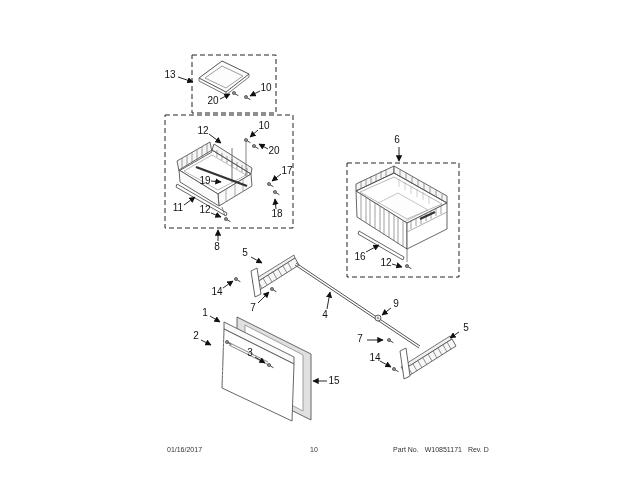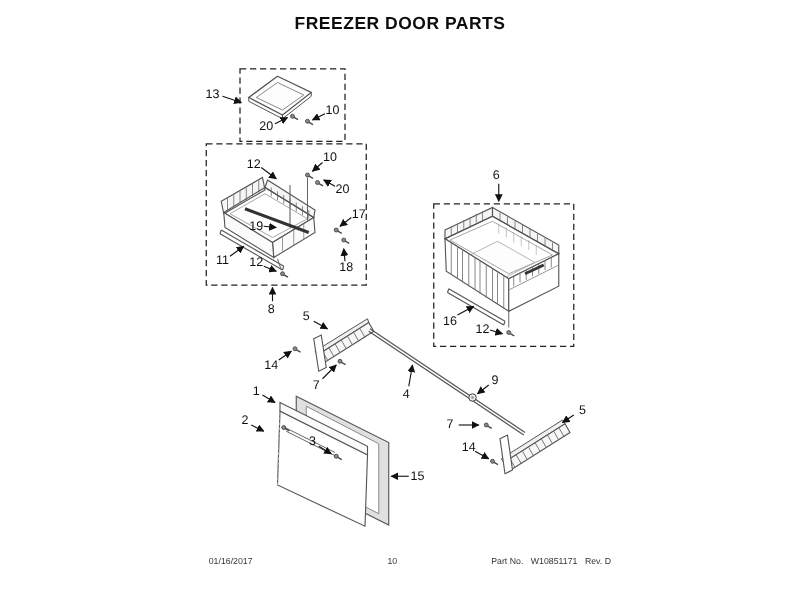--- a/index.html
+++ b/index.html
@@ -20,21 +20,20 @@
   svg text.callout{
     font-family:"Liberation Sans", sans-serif;font-size:10px;fill:#111;
     text-anchor:middle;
   }
 </style>
 </head>
 <body>
 
 <div class="page">
 
-  <div class="title">FREEZER DOOR PARTS</div>
 
   <svg class="diagram-svg" width="640" height="480" viewBox="0 0 640 480" xmlns="http://www.w3.org/2000/svg">
     <defs>
       <marker id="ah" viewBox="0 0 10 10" refX="9" refY="5" markerWidth="7" markerHeight="7" orient="auto-start-reverse">
         <path d="M0,0 L10,5 L0,10 z" fill="#111"></path>
       </marker>
       <g id="screwGlyph">
         <circle r="1.6" fill="#8a8a8a" stroke="#333" stroke-width="0.6"></circle>
         <path d="M1.2,0.9 L4.4,2.7" stroke="#444" stroke-width="1"></path>
       </g>

